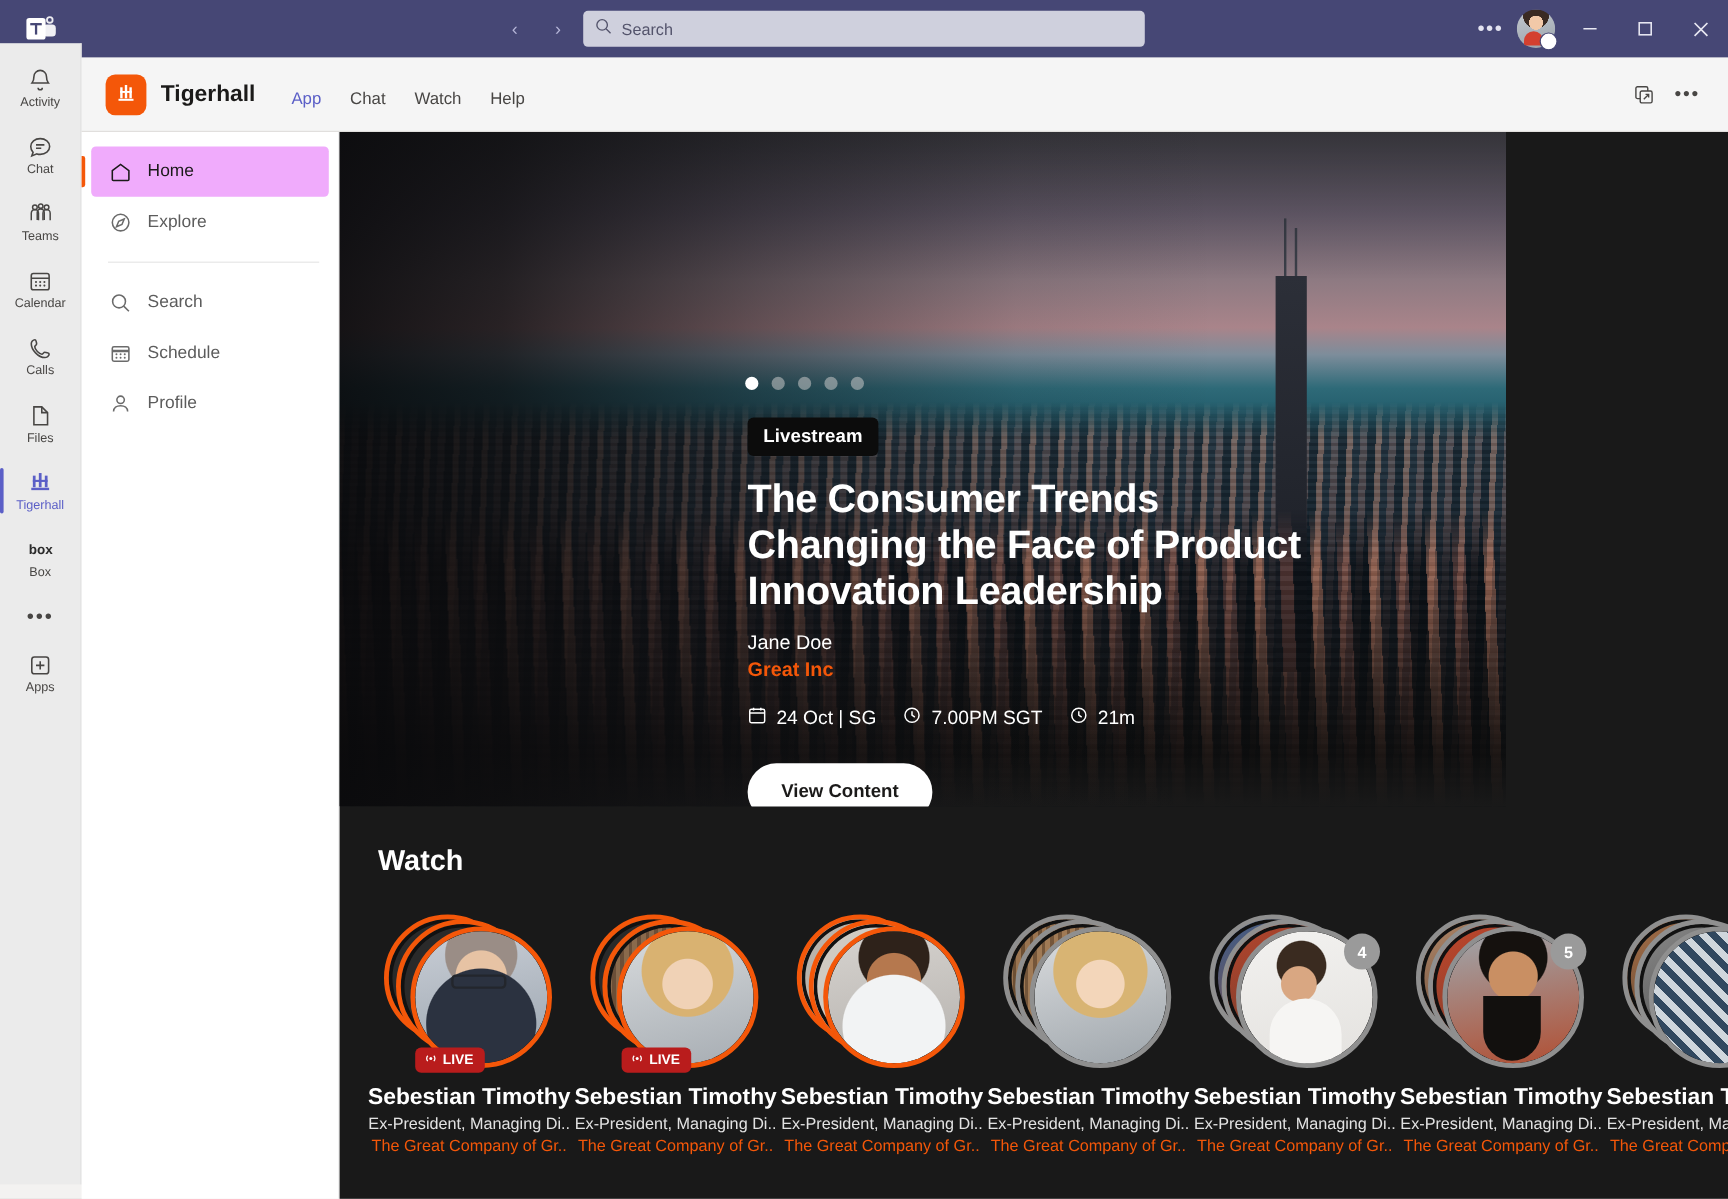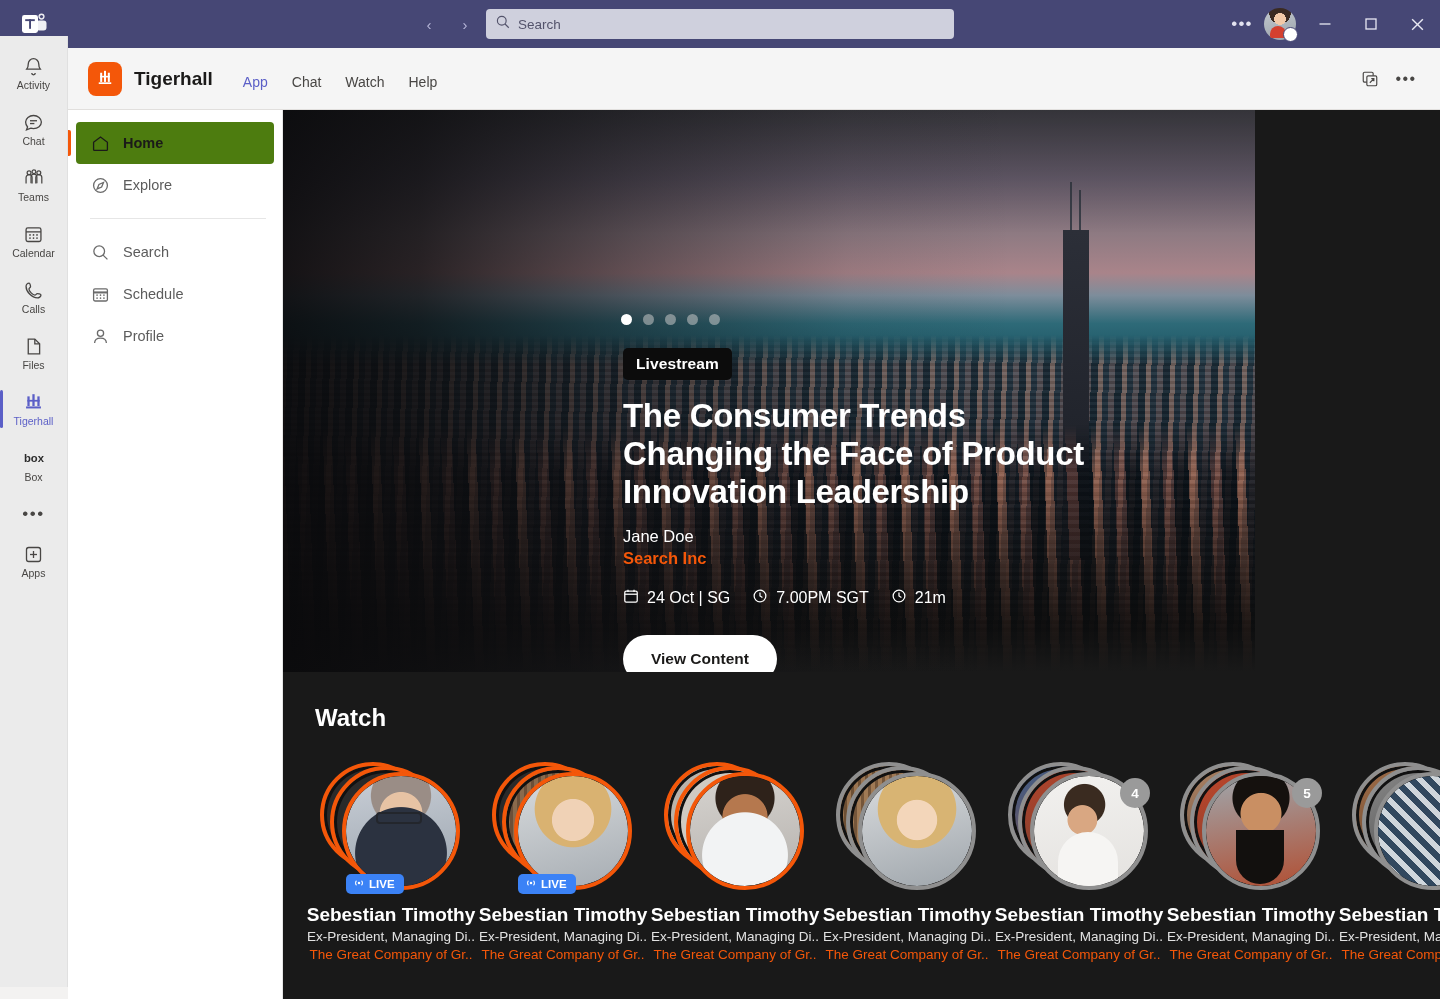--- a/index.html
+++ b/index.html
@@ -116,21 +116,21 @@
   
   .leftnav {
     position:absolute; left:68px; top:110px; width:215px; height:889px;
     background:#fff; border-right:1px solid #e6e6e6; padding-top:12px;
   }
   .nav-item {
     height:42px; margin:0 8px; display:flex; align-items:center; gap:13px;
     padding-left:14px; border-radius:4px; cursor:pointer; position:relative;
     color:#5c5c5c; font-size:14.5px;
   }
-  .nav-item.active { background:#4d7c0f; color:#1b1a19; font-weight:bold; }
+  .nav-item.active { background:#f0abfc; color:#1b1a19; font-weight:normal; }
   .nav-item.active::before {
     content:''; position:absolute; left:-8px; top:8px; width:3px; height:26px;
     background:#f45709; border-radius:0 2px 2px 0;
   }
   .nav-ico { width:20px; height:20px; display:flex; align-items:center; justify-content:center; }
   .nav-sep { height:1px; background:#e6e6e6; margin:12px 16px 12px 22px; }
 
   
   .content {
     position:absolute; left:283px; top:110px; width:1157px; height:889px;
@@ -215,21 +215,21 @@
   }
   .ring.r3 { width:106px; height:106px; left:4px;  top:4px;  border-width:4px; }
   .ring.r2 { width:112px; height:112px; left:14px; top:8px;  border-width:4px; }
   .ring.r1 { width:118px; height:118px; left:26px; top:14px; border-width:4px; overflow:hidden; }
   .ring.orange { border-color:#f45709; }
   .ring.grey   { border-color:#8f8f8f; }
   .ring.r3.inner-dark, .ring.r2.inner-dark, .ring.r1.inner-dark { box-shadow: inset 0 0 0 3px #111; }
   .face { position:absolute; inset:0; border-radius:50%; background-size:cover; }
   .live {
     position:absolute; left:30px; bottom:4px; z-index:5;
-    background:#3b82f6; color:#fff; font-size:11.5px; font-weight:bold;
+    background:#b91c1c; color:#fff; font-size:11.5px; font-weight:bold;
     padding:4px 9px 4px 7px; border-radius:5px;
     display:flex; align-items:center; gap:4px;
   }
   .cbadge {
     position:absolute; right:4px; top:20px; z-index:6;
     width:30px;height:30px;border-radius:50%;background:#9a9a9a;color:#fff;
     display:flex;align-items:center;justify-content:center;font-size:13.5px;font-weight:bold;
   }
   .c-name { color:#fff; font-size:19px; font-weight:bold; margin-top:6px; text-align:center; }
   .c-role { color:#e2e2e2; font-size:13.5px; margin-top:3px; text-align:right; white-space:nowrap; }
@@ -485,21 +485,21 @@
       <div class="dot"></div>
       <div class="dot"></div>
       <div class="dot"></div>
       <div class="dot"></div>
     </div>
 
     <div class="hero-body">
       <div><span class="badge">Livestream</span></div>
       <div class="hero-title">The Consumer Trends Changing the Face of Product Innovation Leadership</div>
       <div class="hero-author">Jane Doe</div>
-      <div class="hero-company">Search Inc</div>
+      <div class="hero-company">Great Inc</div>
       <div class="hero-meta">
         <div class="meta-item">
           <span>
             <svg width="16" height="16" viewBox="0 0 18 18" fill="none" stroke="#fff" stroke-width="1.4">
                 <rect x="2" y="3.5" width="14" height="12.5" rx="1.6"></rect>
                 <line x1="2" y1="7" x2="16" y2="7"></line>
                 <line x1="5.6" y1="2" x2="5.6" y2="4.6"></line>
                 <line x1="12.4" y1="2" x2="12.4" y2="4.6"></line>
               </svg>
           </span>

